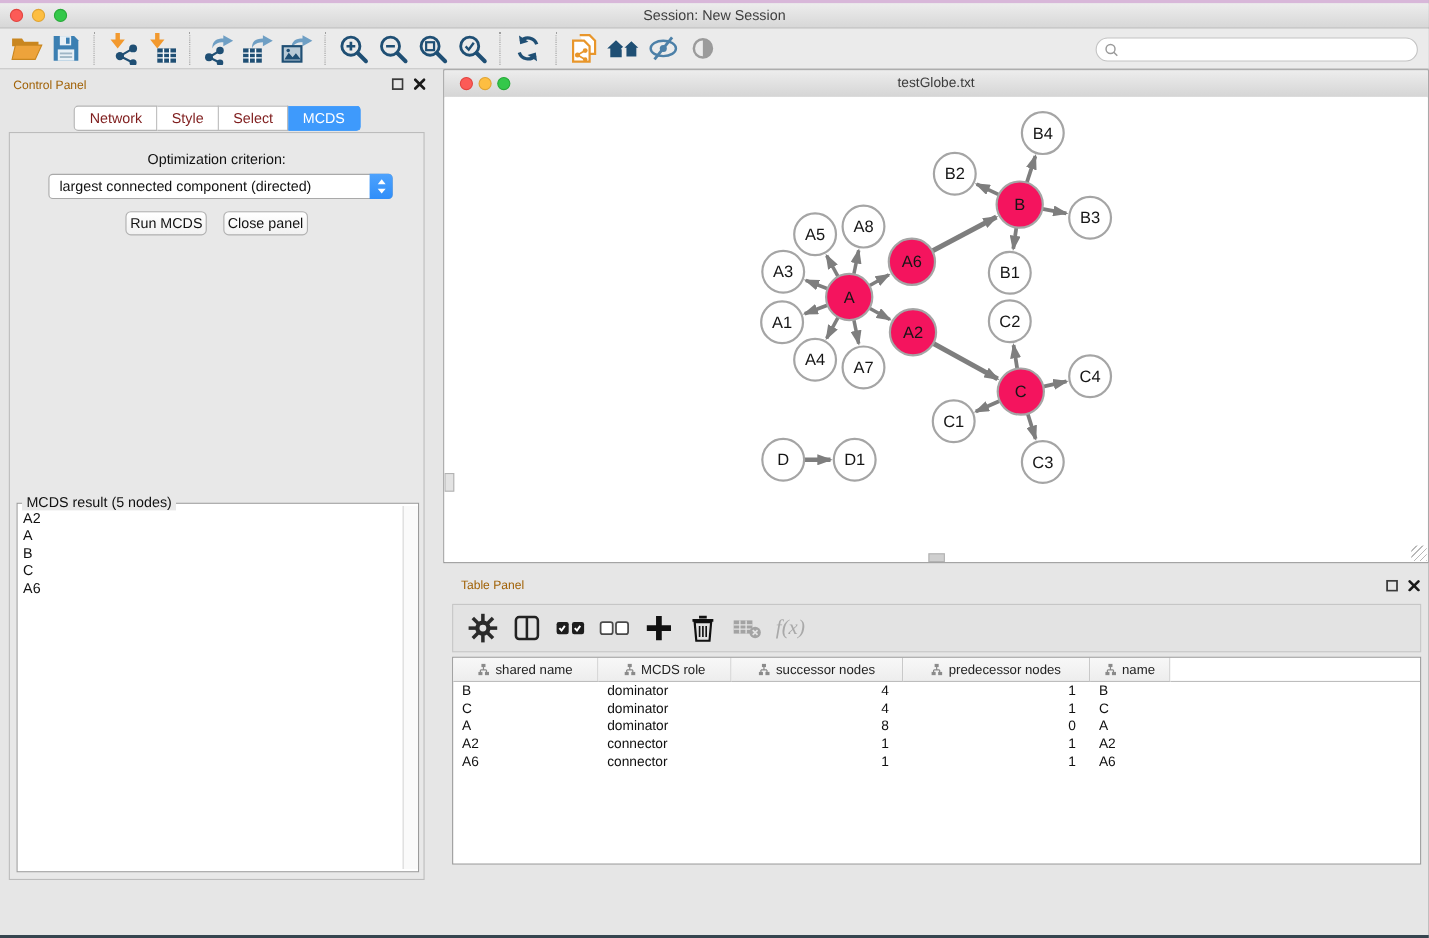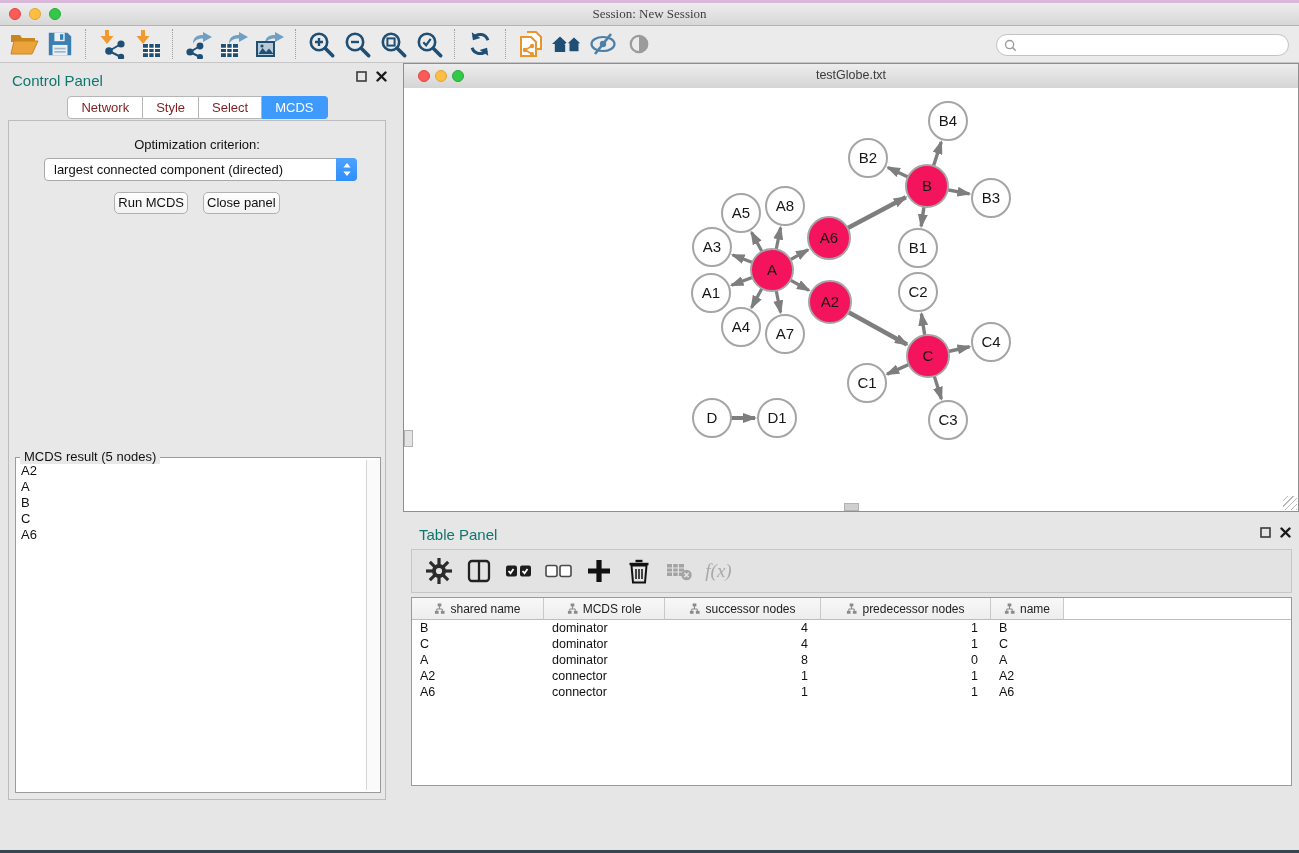--- a/index.html
+++ b/index.html
@@ -1,33 +1,33 @@
 <!DOCTYPE html>
 <html><head>
 <meta charset="utf-8">
 <style>
   html,body{margin:0;padding:0;background:#222;}
   .app{position:relative;width:1299px;height:853px;background:#e6e6e6;font-family:"Liberation Sans",sans-serif;overflow:hidden;}
   svg{display:block}
   
   .top-strip{position:absolute;left:0;top:0;width:100%;height:3px;background:#d8b7d9;}
   .titlebar{position:absolute;left:0;top:3px;width:100%;height:22px;background:linear-gradient(#ededed,#d7d7d7);border-bottom:1px solid #b4b4b4;}
-  .titlebar .title{position:absolute;left:0;right:0;top:3px;text-align:center;font-size:13px;color:#3f3f3f;font-family:Liberation Serif, serif;}
+  .titlebar .title{position:absolute;left:0;right:0;top:3px;text-align:center;font-size:13px;color:#3f3f3f;}
   .tl{position:absolute;top:5px;width:12px;height:12px;border-radius:50%;}
   .tl.red{background:#fc5b57;border:1px solid #e2443f;box-sizing:border-box;}
   .tl.yellow{background:#fdbe41;border:1px solid #e0a433;box-sizing:border-box;}
   .tl.green{background:#34c84a;border:1px solid #27a938;box-sizing:border-box;}
   
   .toolbar{position:absolute;left:0;top:26px;width:100%;height:37px;background:#ebebeb;border-bottom:1px solid #c6c6c6;display:flex;align-items:center;padding-left:6px;box-sizing:border-box;}
   .tool{width:36px;height:32px;display:flex;align-items:center;justify-content:center;border-radius:4px;}
   .tb-sep{height:30px;border-left:1px dotted #9f9f9f;margin:0 7px;}
   .search{position:absolute;right:10px;top:8px;width:293px;height:22px;border:1px solid #c3c3c3;border-radius:12px;background:#fff;display:flex;align-items:center;box-sizing:border-box;padding-left:7px;}
   .search input{border:none;outline:none;flex:1;font-size:12px;background:transparent;margin-left:4px;font-family:"Liberation Sans",sans-serif;}
   
-  .panel-title{font-size:15px;color:#0f766e;}
+  .panel-title{font-size:11px;color:#a16207;}
   .win-btns{position:absolute;right:8px;top:8px;display:flex;gap:9px;align-items:center;}
   
   .control-panel{position:absolute;left:0;top:63px;width:395px;height:749px;}
   .control-panel .panel-title{position:absolute;left:12px;top:9px;}
   .cp-tabs{position:absolute;left:0;right:0;top:33px;display:flex;justify-content:center;}
   .cp-tab{height:21px;line-height:21px;padding:0 13px;background:#fff;border:1px solid #b5b5b5;border-left:none;font-size:13px;color:#7f1d1d;cursor:default;}
   .cp-tab:first-child{border-left:1px solid #b5b5b5;border-radius:4px 0 0 4px;}
   .cp-tab:last-child{border-radius:0 4px 4px 0;}
   .cp-tab.active{background:#3e9afc;border-color:#3e9afc;color:#fff;}
   .cp-body{position:absolute;left:8px;right:9px;top:57px;bottom:12px;border:1px solid #bcbcbc;background:#e8e8e8;}

